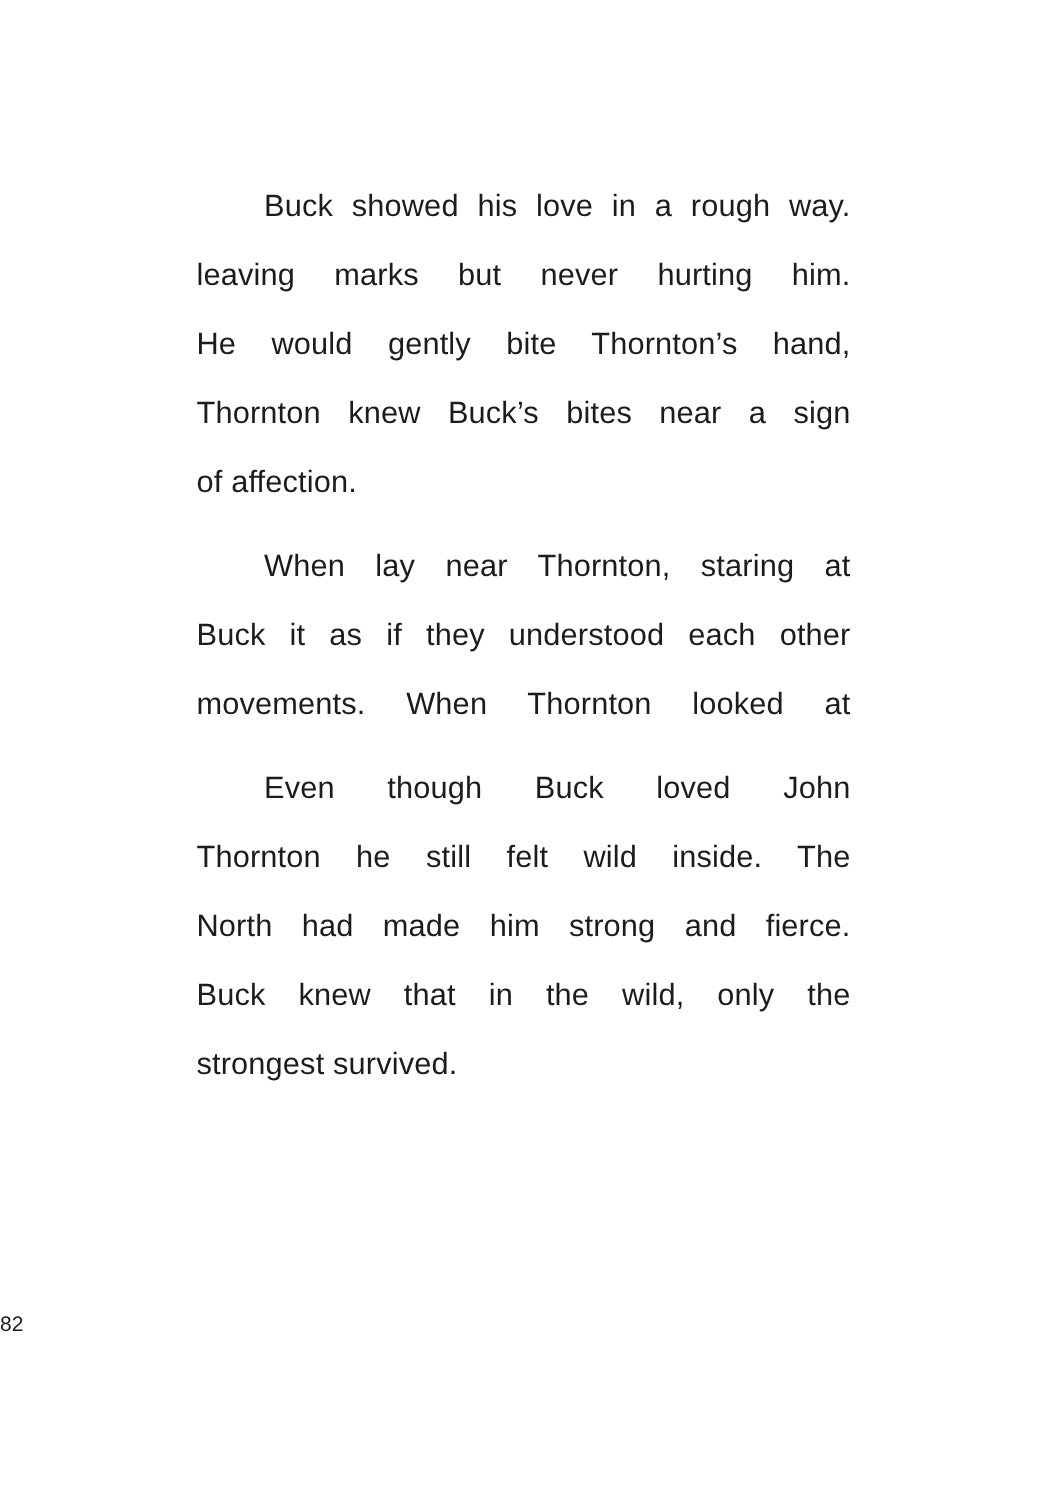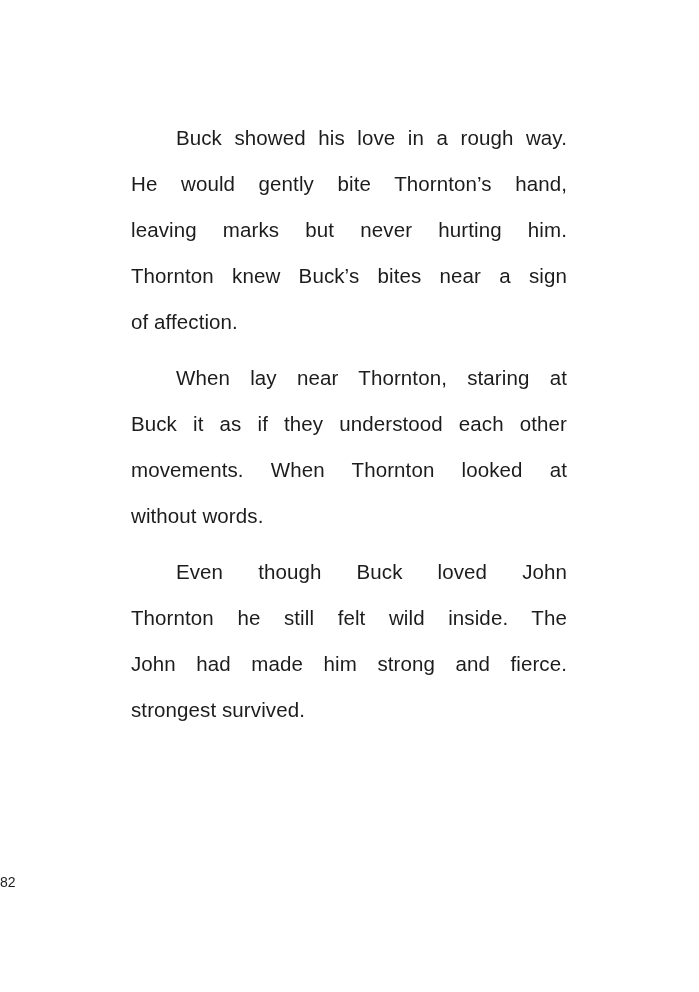--- a/index.html
+++ b/index.html
@@ -52,36 +52,36 @@
   }
 </style>
 </head>
 <body>
 
 <div class="page">
   <div class="text-block">
 
     <div class="para">
       <div class="line first">Buck showed his love in a rough way.</div>
+      <div class="line">leaving marks but never hurting him.</div>
       <div class="line">He would gently bite Thornton’s hand,</div>
-      <div class="line">leaving marks but never hurting him.</div>
       <div class="line">Thornton knew Buck’s bites near a sign</div>
       <div class="line last">of affection.</div>
     </div>
 
     <div class="para">
       <div class="line first">When lay near Thornton, staring at</div>
       <div class="line">Buck it as if they understood each other</div>
       <div class="line">movements. When Thornton looked at</div>
-      <div class="line last">without words.</div>
     </div>
 
     <div class="para">
       <div class="line first">Even though Buck loved John</div>
       <div class="line">Thornton he still felt wild inside. The</div>
-      <div class="line">John had made him strong and fierce.</div>
+      <div class="line">North had made him strong and fierce.</div>
+      <div class="line">Buck knew that in the wild, only the</div>
       <div class="line last">strongest survived.</div>
     </div>
 
   </div>
 
   <div class="page-number">82</div>
 </div>
 
 </body></html>

